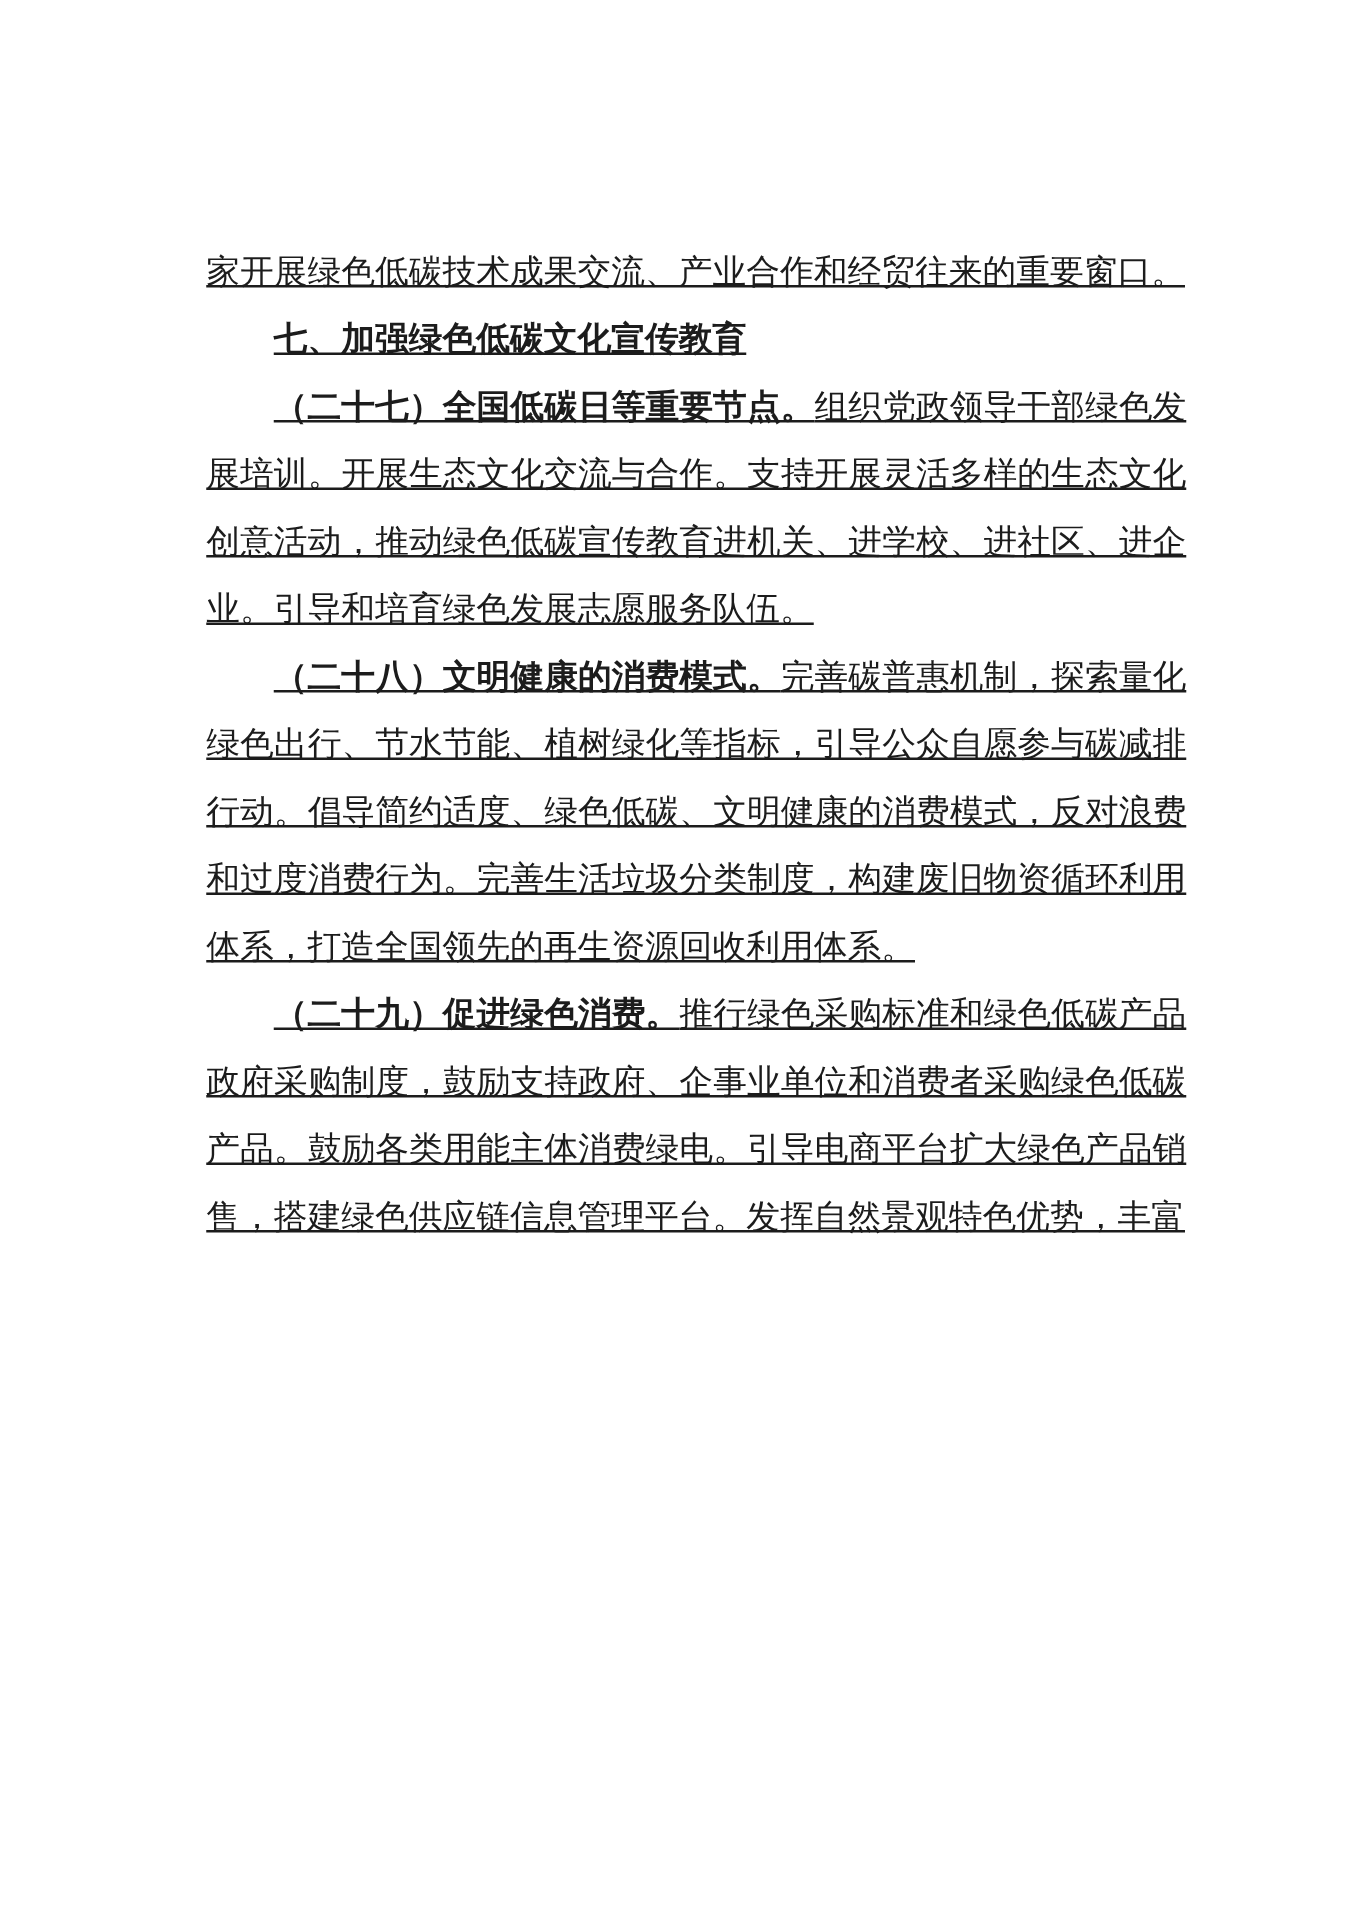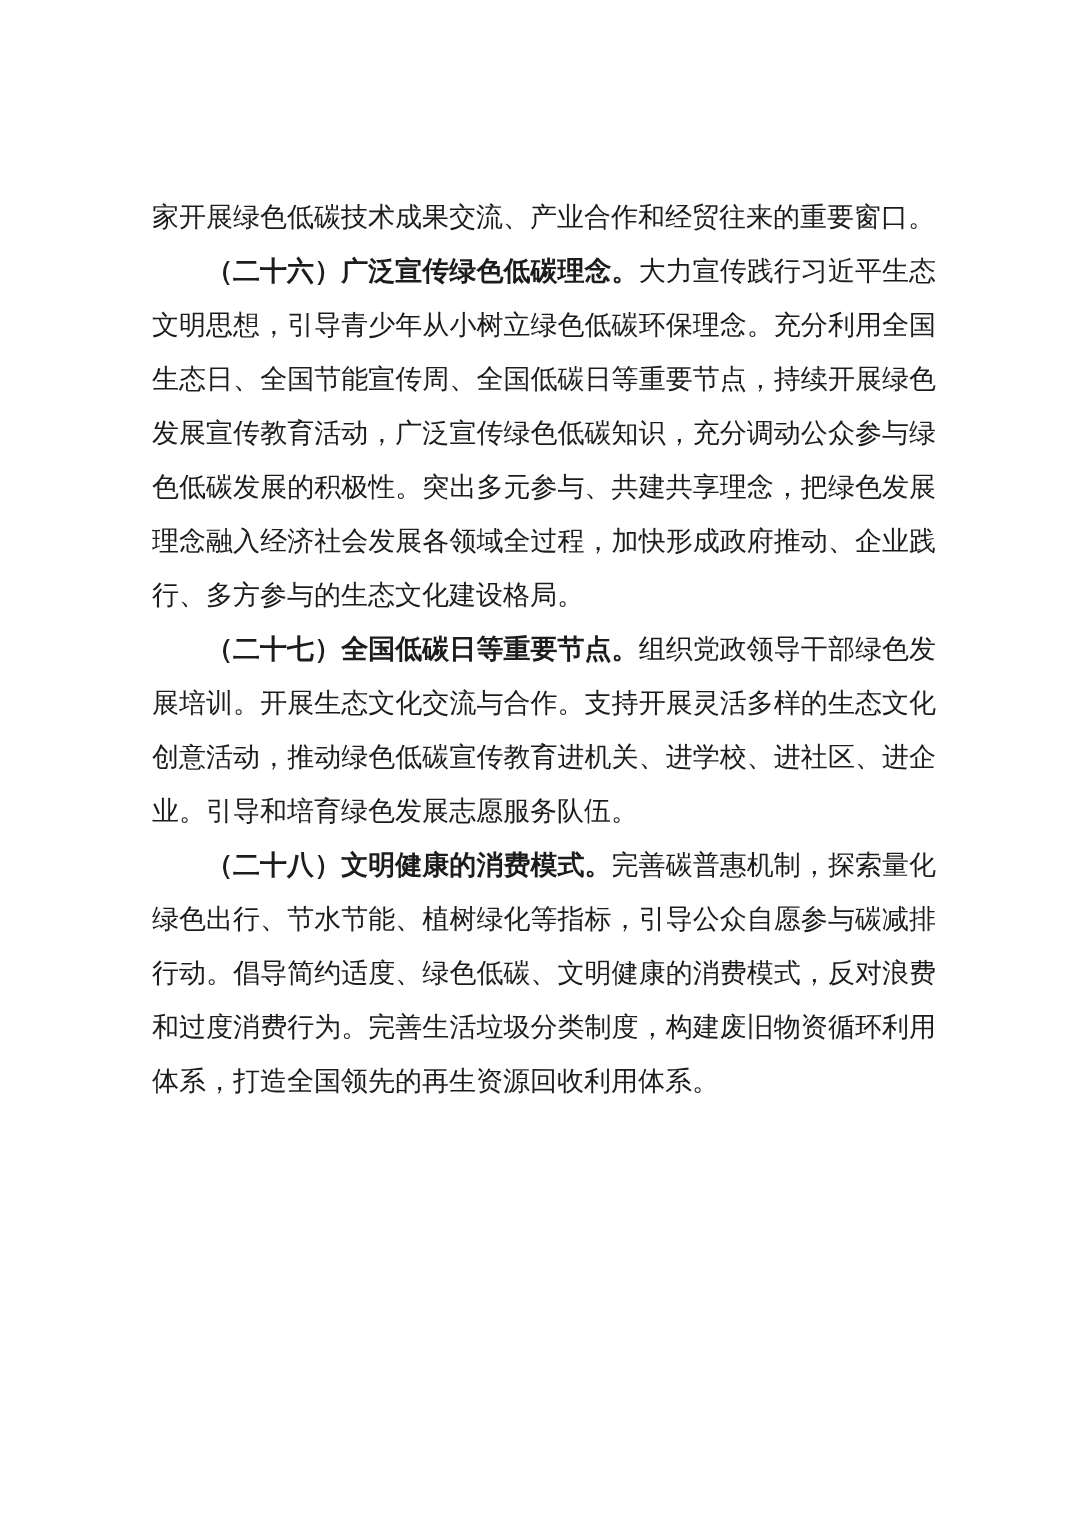--- a/index.html
+++ b/index.html
@@ -12,27 +12,28 @@
     position: relative;
     width: 1080px;
     height: 1527px;
     background: #ffffff;
     overflow: hidden;
     font-family: "Liberation Serif", "DejaVu Serif", serif;
     color: #1c1c1c;
   }
   .text-block {
     position: absolute;
-    left: 152px;
+    left: 165px;
     top: 190px;
     width: 784px;
     font-size: 27px;
     line-height: 54px;
     text-align: justify;
     letter-spacing: 0;
+    text-decoration: underline;
   }
   .text-block p {
     margin: 0;
     padding: 0;
   }
   .indent {
     text-indent: 2em;
   }
   .section-heading {
     font-family: "Liberation Sans", "DejaVu Sans", sans-serif;
@@ -47,22 +48,23 @@
   }
 </style>
 </head>
 <body>
 
 <div class="page">
   <div class="text-block">
 
     <p>家开展绿色低碳技术成果交流、产业合作和经贸往来的重要窗口。</p>
 
+    <p class="section-heading">七、加强绿色低碳文化宣传教育</p>
 
-    <p class="indent"><span class="para-lead">（二十六）广泛宣传绿色低碳理念。</span><span class="para-body">大力宣传践行习近平生态文明思想，引导青少年从小树立绿色低碳环保理念。充分利用全国生态日、全国节能宣传周、全国低碳日等重要节点，持续开展绿色发展宣传教育活动，广泛宣传绿色低碳知识，充分调动公众参与绿色低碳发展的积极性。突出多元参与、共建共享理念，把绿色发展理念融入经济社会发展各领域全过程，加快形成政府推动、企业践行、多方参与的生态文化建设格局。</span></p>
 
     <p class="indent"><span class="para-lead">（二十七）全国低碳日等重要节点。</span><span class="para-body">组织党政领导干部绿色发展培训。开展生态文化交流与合作。支持开展灵活多样的生态文化创意活动，推动绿色低碳宣传教育进机关、进学校、进社区、进企业。引导和培育绿色发展志愿服务队伍。</span></p>
 
     <p class="indent"><span class="para-lead">（二十八）文明健康的消费模式。</span><span class="para-body">完善碳普惠机制，探索量化绿色出行、节水节能、植树绿化等指标，引导公众自愿参与碳减排行动。倡导简约适度、绿色低碳、文明健康的消费模式，反对浪费和过度消费行为。完善生活垃圾分类制度，构建废旧物资循环利用体系，打造全国领先的再生资源回收利用体系。</span></p>
 
+    <p class="indent"><span class="para-lead">（二十九）促进绿色消费。</span><span class="para-body">推行绿色采购标准和绿色低碳产品政府采购制度，鼓励支持政府、企事业单位和消费者采购绿色低碳产品。鼓励各类用能主体消费绿电。引导电商平台扩大绿色产品销售，搭建绿色供应链信息管理平台。发挥自然景观特色优势，丰富</span></p>
 
   </div>
 </div>
 
 </body></html>

